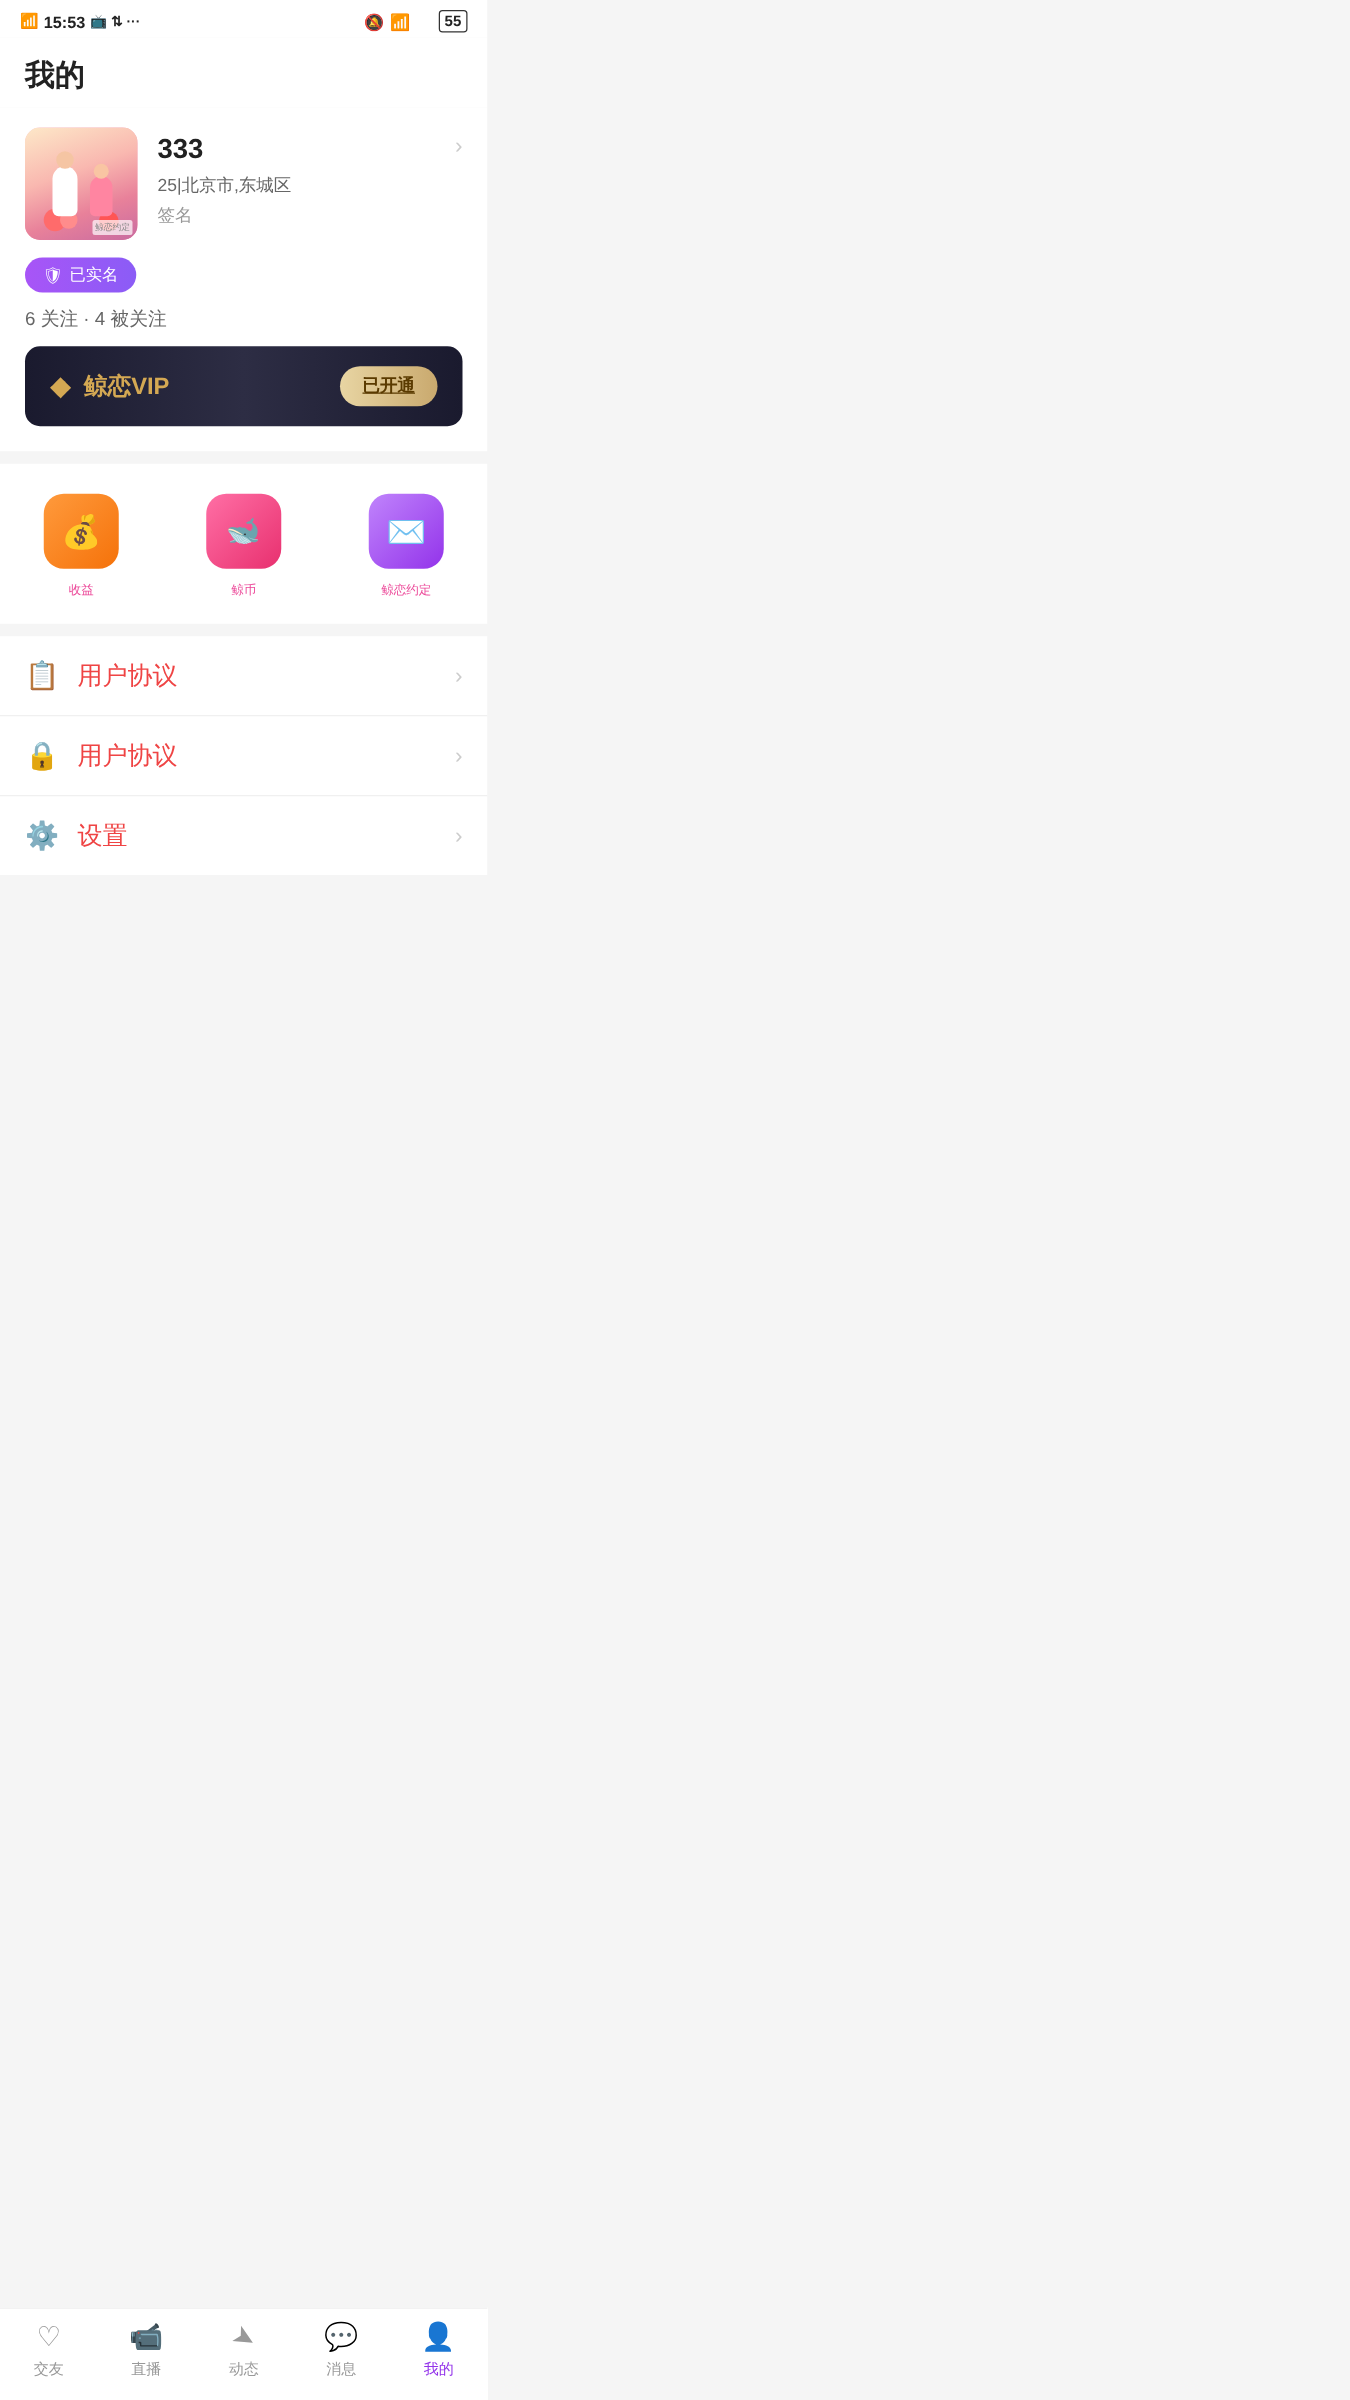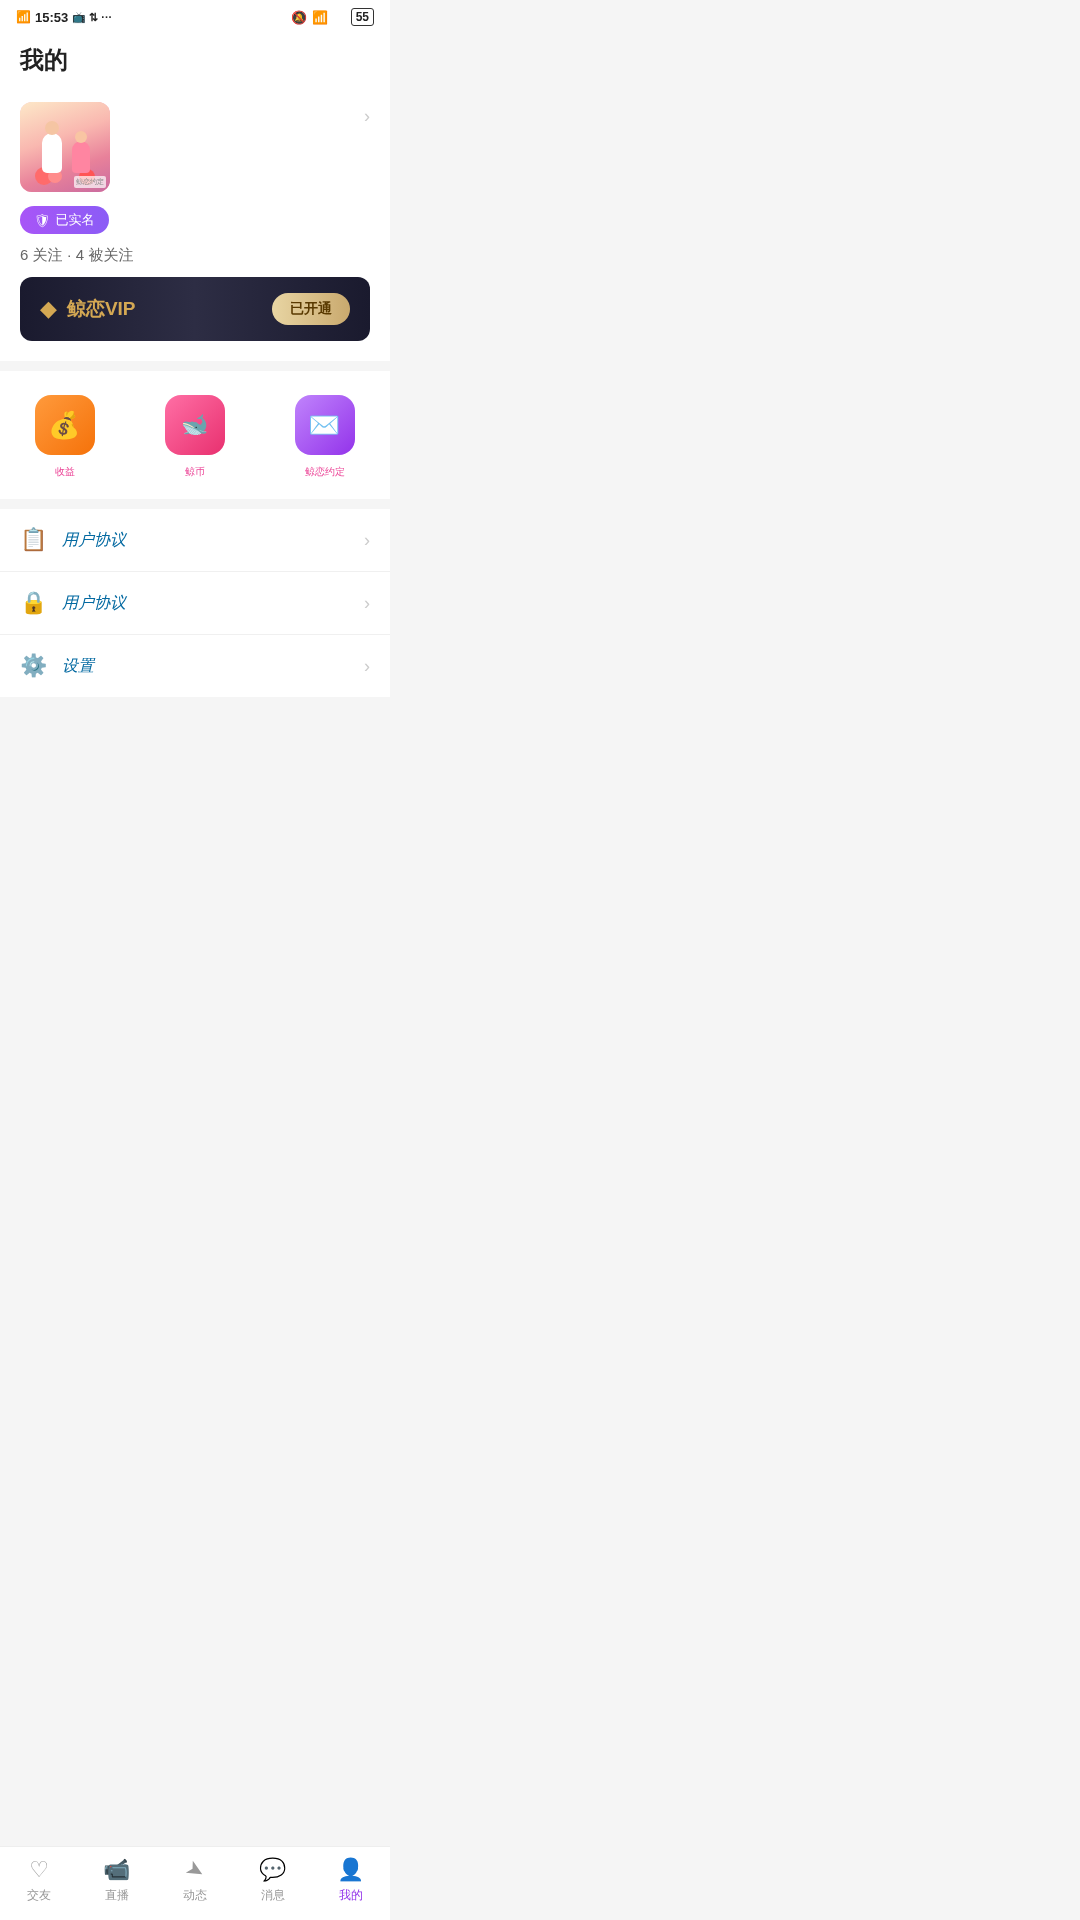--- a/index.html
+++ b/index.html
@@ -106,20 +106,21 @@
     .vip-diamond { color: #d4a853; font-size: 22px; }
     .vip-text { color: #d4a853; font-size: 19px; font-weight: 600; }
     .vip-btn {
       background: linear-gradient(90deg, #e8d5a3, #c9a96e);
       color: #5a3a00;
       border-radius: 20px;
       padding: 7px 18px;
       font-size: 14px;
       font-weight: 600;
       border: none;
+      text-decoration: underline;
     }
 
     
     .quick-actions {
       background: #fff;
       margin-top: 10px;
       padding: 24px 0 20px;
       display: flex;
       justify-content: space-around;
     }
@@ -149,21 +150,21 @@
     .menu-item {
       display: flex;
       align-items: center;
       gap: 14px;
       padding: 18px 20px;
       border-bottom: 1px solid #f0f0f0;
       cursor: pointer;
     }
     .menu-item:last-child { border-bottom: none; }
     .menu-icon { font-size: 22px; color: #555; width: 28px; text-align: center; }
-    .menu-label { flex: 1; font-size: 16px; color: #0369a1; font-style: italic; }
+    .menu-label { flex: 1; font-size: 20px; color: #ef4444; }
     .menu-arrow { color: #ccc; font-size: 18px; }
 
     
     .bottom-nav {
       position: fixed;
       bottom: 0; left: 0; right: 0;
       background: #fff;
       border-top: 1px solid #eee;
       display: flex;
       justify-content: space-around;
@@ -231,20 +232,25 @@
             </div>
 
             <div style="position:absolute; bottom:12px; right:10px; width:18px; height:32px; background:#ff85a1; border-radius:9px 9px 4px 4px;">
               <div style="position:absolute; top:-10px; left:50%; transform:translateX(-50%); width:12px; height:12px; background:#f9c5a3; border-radius:50%;"></div>
             </div>
           </div>
           <div class="avatar-qr">鲸恋约定</div>
         </div>
       </div>
 
+      <div class="profile-info">
+        <div class="profile-name">333</div>
+        <div class="profile-location">25|北京市,东城区</div>
+        <div class="profile-bio">签名</div>
+      </div>
     </div>
     <div class="profile-arrow">›</div>
   </div>
 
   
   <div class="verified-badge">
     <span>🛡</span>
     <span>已实名</span>
   </div>
 

